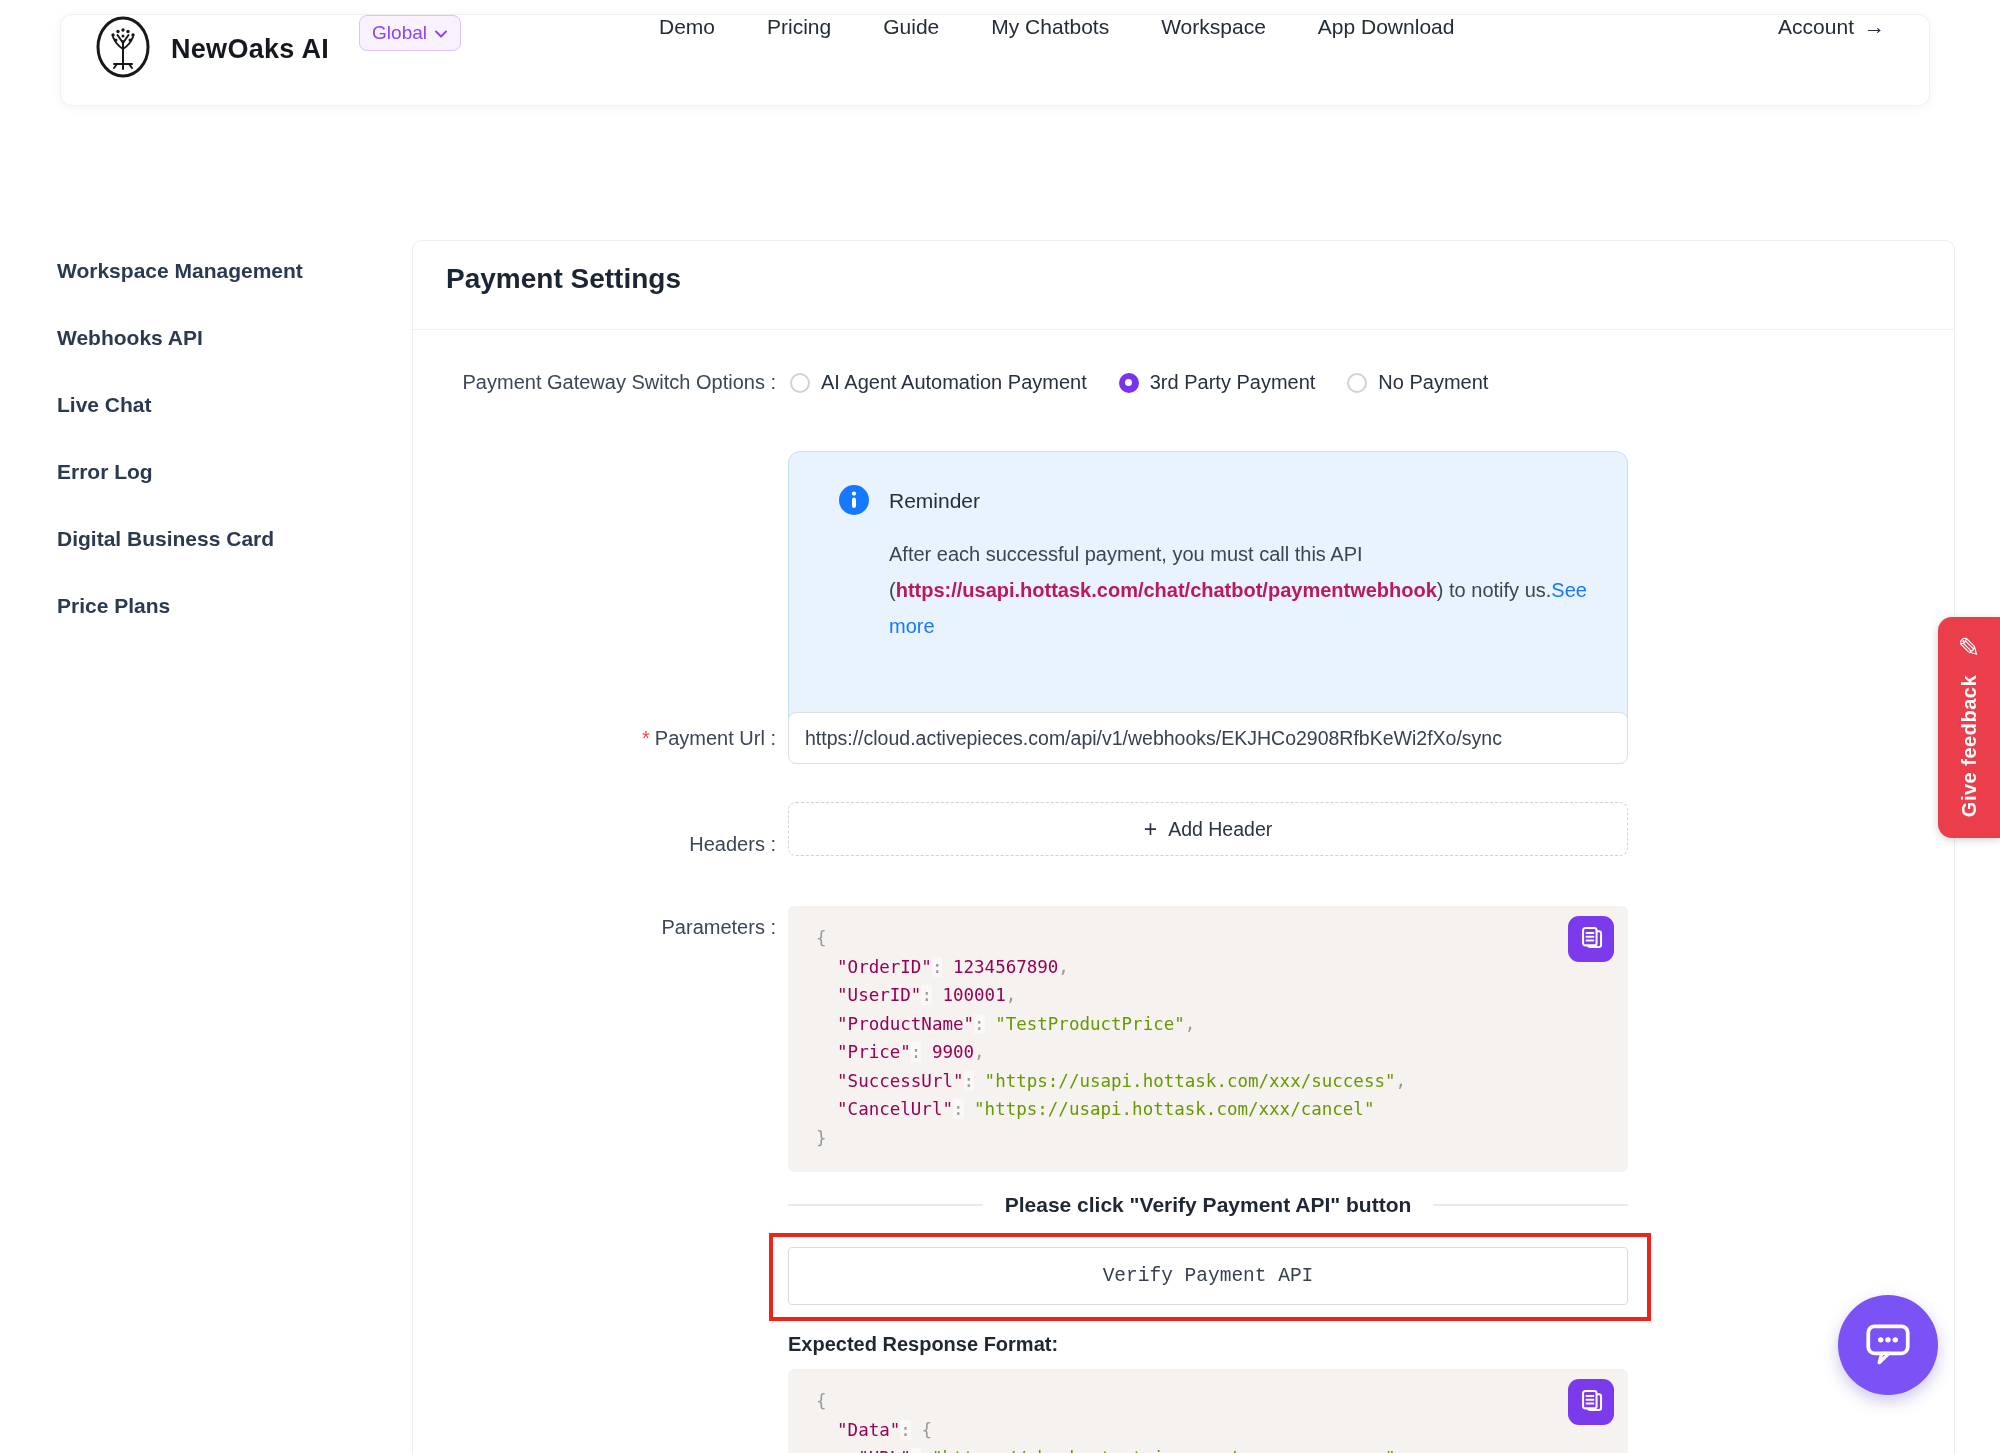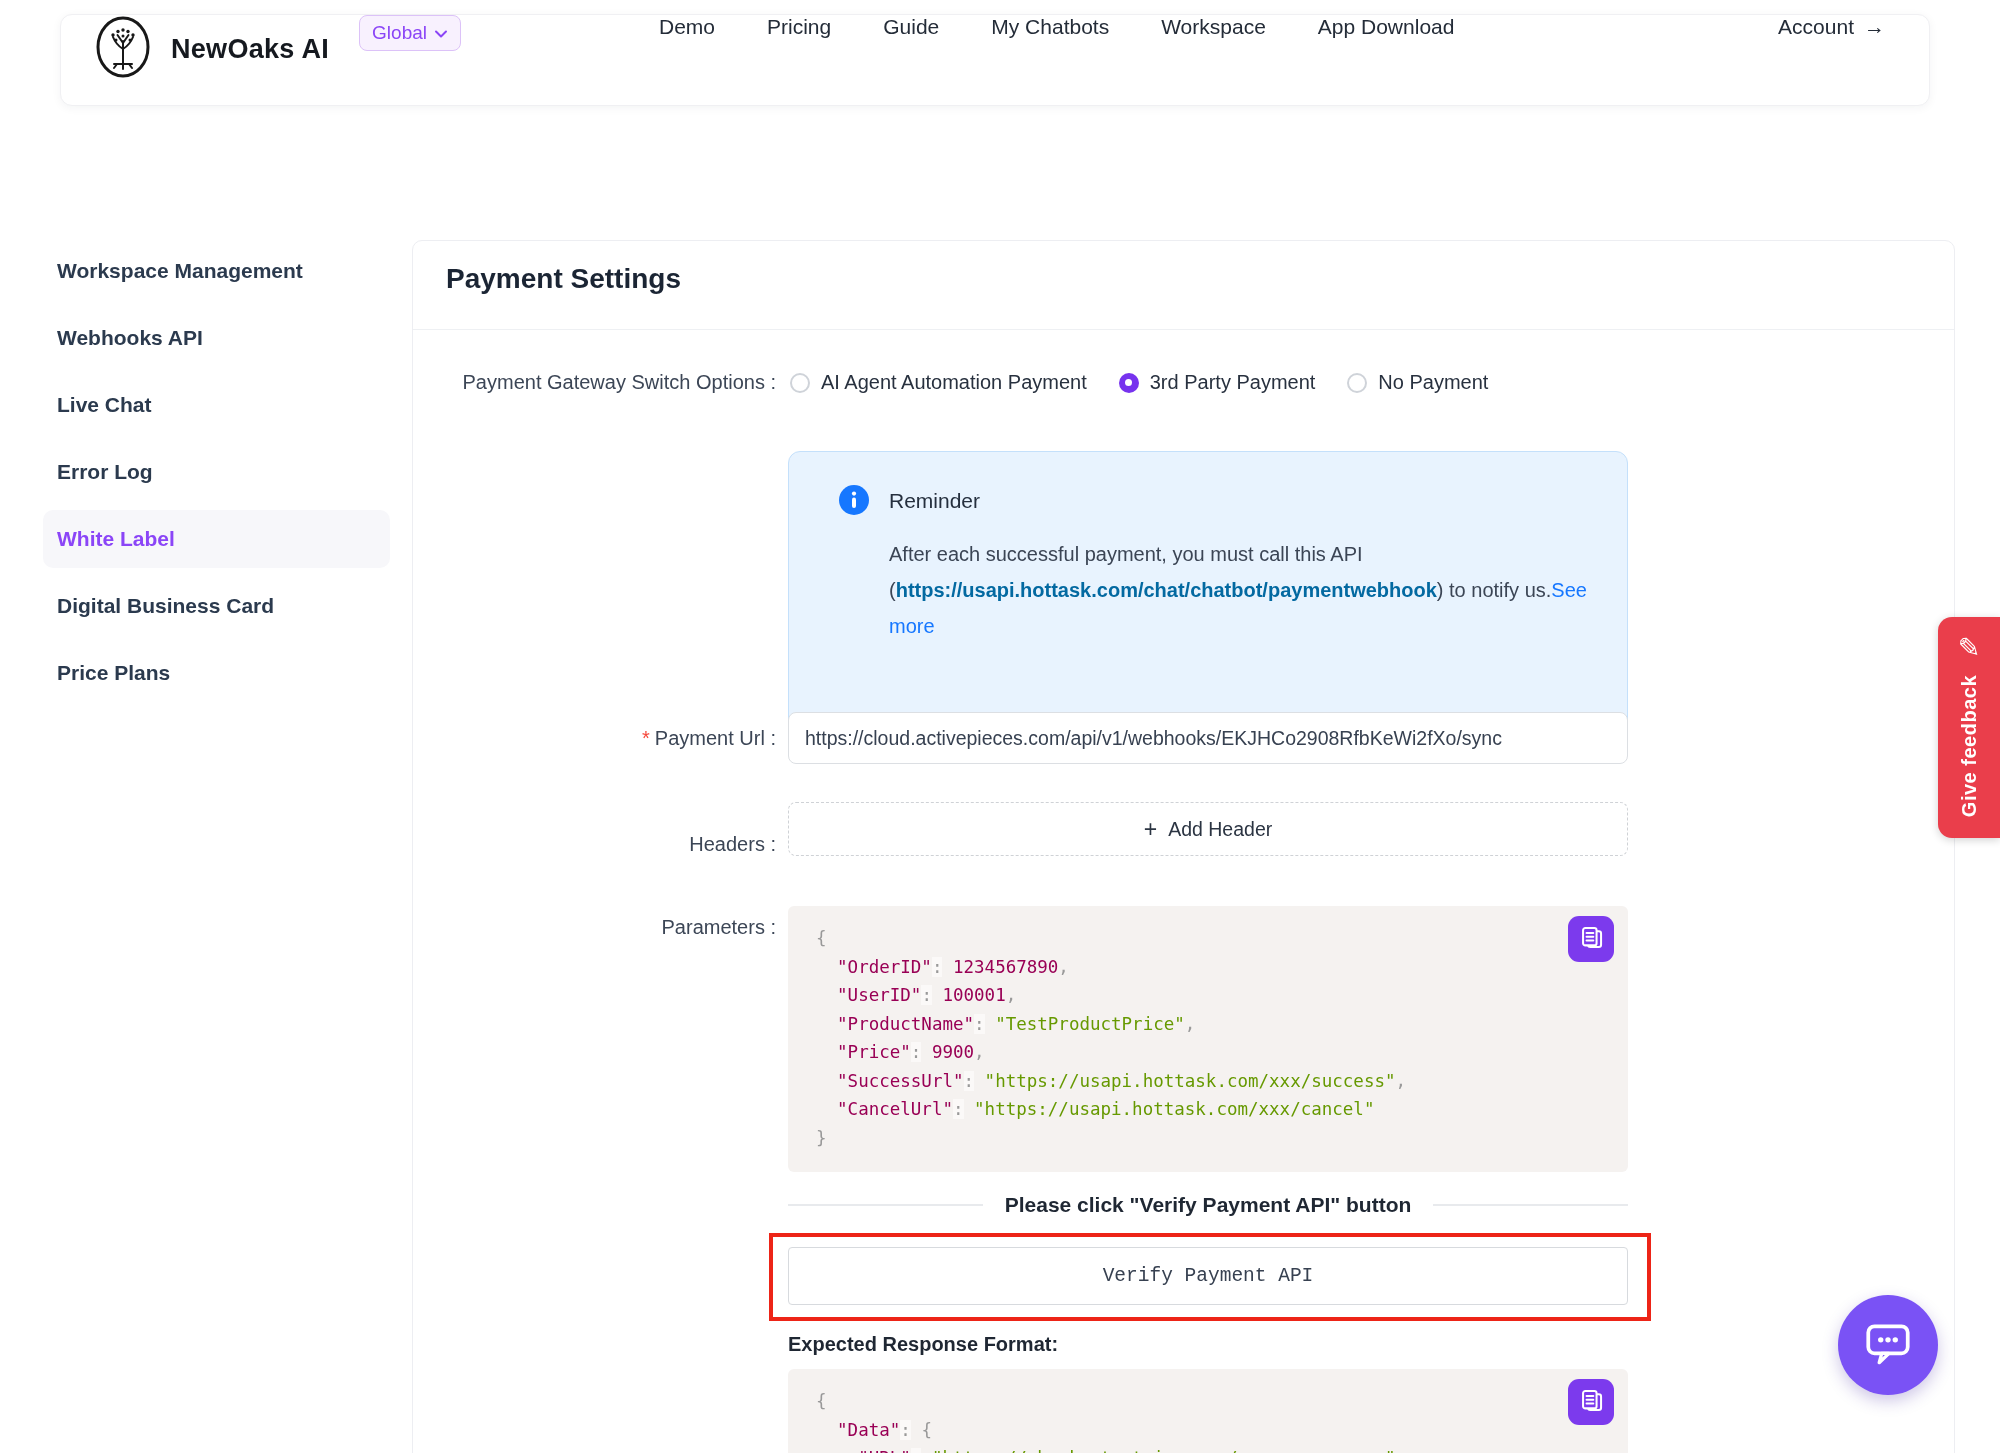--- a/index.html
+++ b/index.html
@@ -58,21 +58,21 @@
   .radio-label { font-size:20px; color:#28313f; }
 
   
   .reminder {
     position:absolute; left:375px; top:210px; width:840px; height:279px;
     background:#e8f3fe; border:1px solid #c4e0fb; border-radius:12px;
   }
   .reminder-icon { position:absolute; left:50px; top:33px; }
   .reminder-title { position:absolute; left:100px; top:37px; font-size:21px; color:#252f3e; }
   .reminder-body { position:absolute; left:100px; top:84px; width:706px; font-size:20px; color:#3b4555; line-height:36px; }
-  .reminder-bold { font-weight:700; color:#0369a1; }
+  .reminder-bold { font-weight:700; color:#be185d; }
   .see-more { color:#1677ff; cursor:pointer; }
 
   
   .row-payment { position:absolute; left:0; top:471px; width:100%; display:flex; align-items:center; }
   .payment-input {
     width:840px; height:52px; margin-left:12px; border:1px solid #dcdfe3; border-radius:8px;
     font-size:19.5px; color:#374151; padding:0 16px; background:#fff; outline:none;
     font-family:"Liberation Sans", sans-serif;
   }
 
@@ -198,21 +198,20 @@
     <span>Account</span>
     <span>→</span>
   </div>
 </header>
 
 <aside class="sidebar">
   <div class="side-item">Workspace Management</div>
   <div class="side-item">Webhooks API</div>
   <div class="side-item">Live Chat</div>
   <div class="side-item">Error Log</div>
-  <div class="side-item active">White Label</div>
   <div class="side-item">Digital Business Card</div>
   <div class="side-item">Price Plans</div>
 </aside>
 
 <main class="card">
   <h1 class="card-title">Payment Settings</h1>
   <div class="card-divider"></div>
 
   <div class="row-gateway">
     <div class="col-label">Payment Gateway Switch Options :</div>

